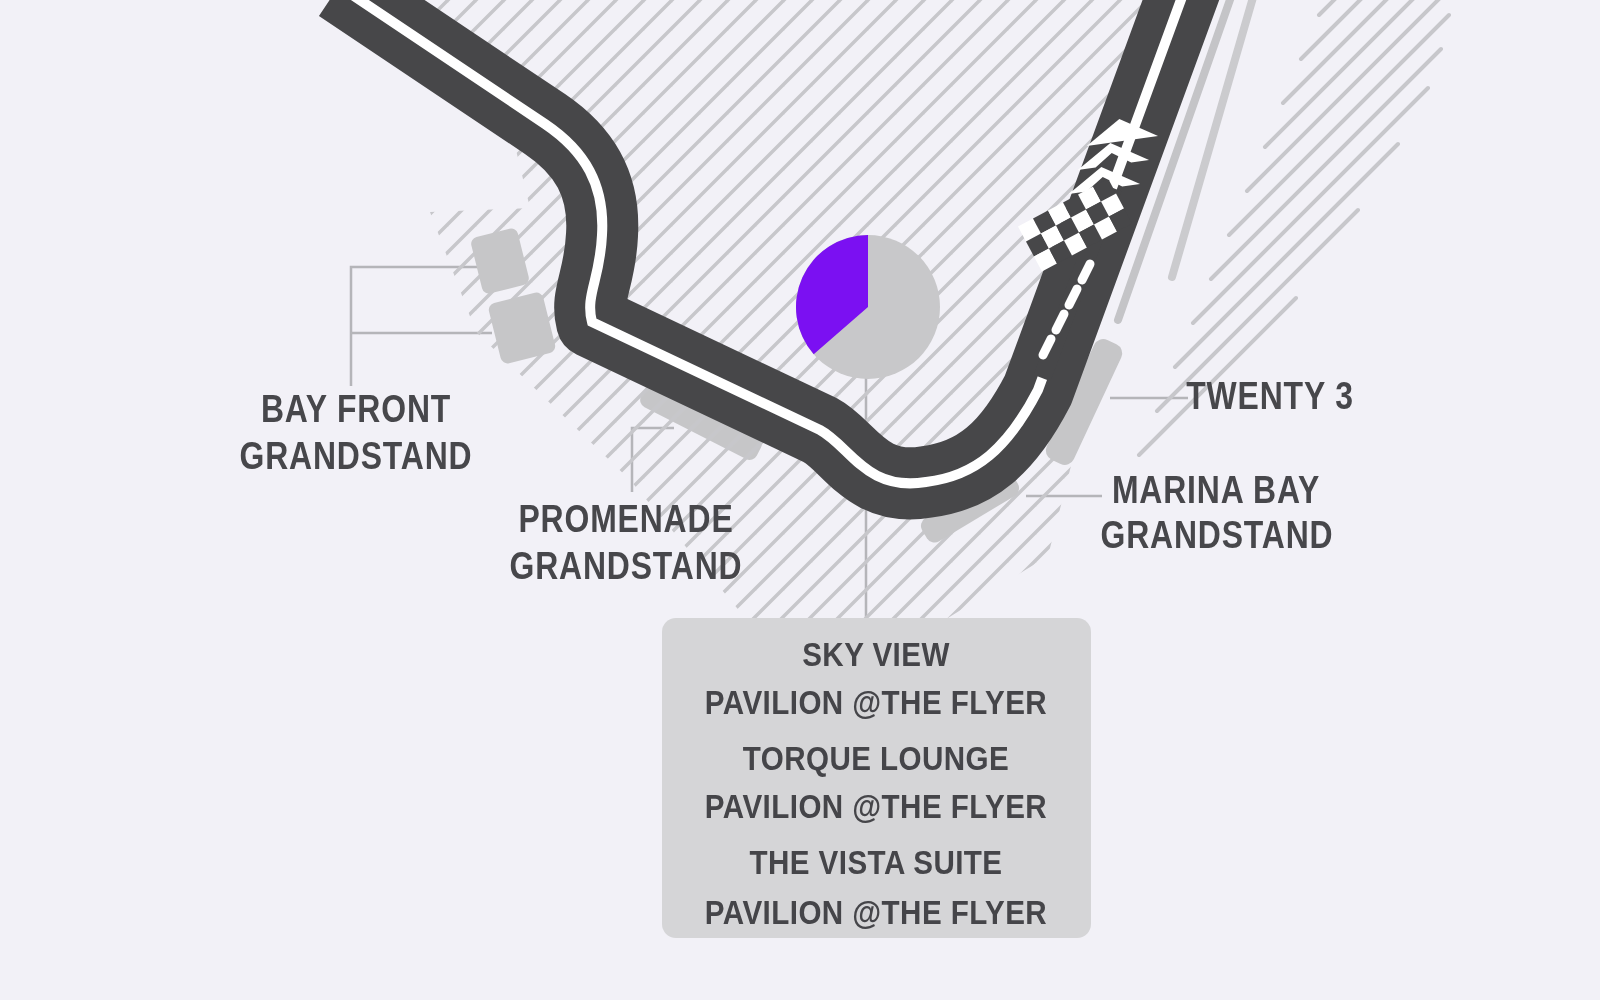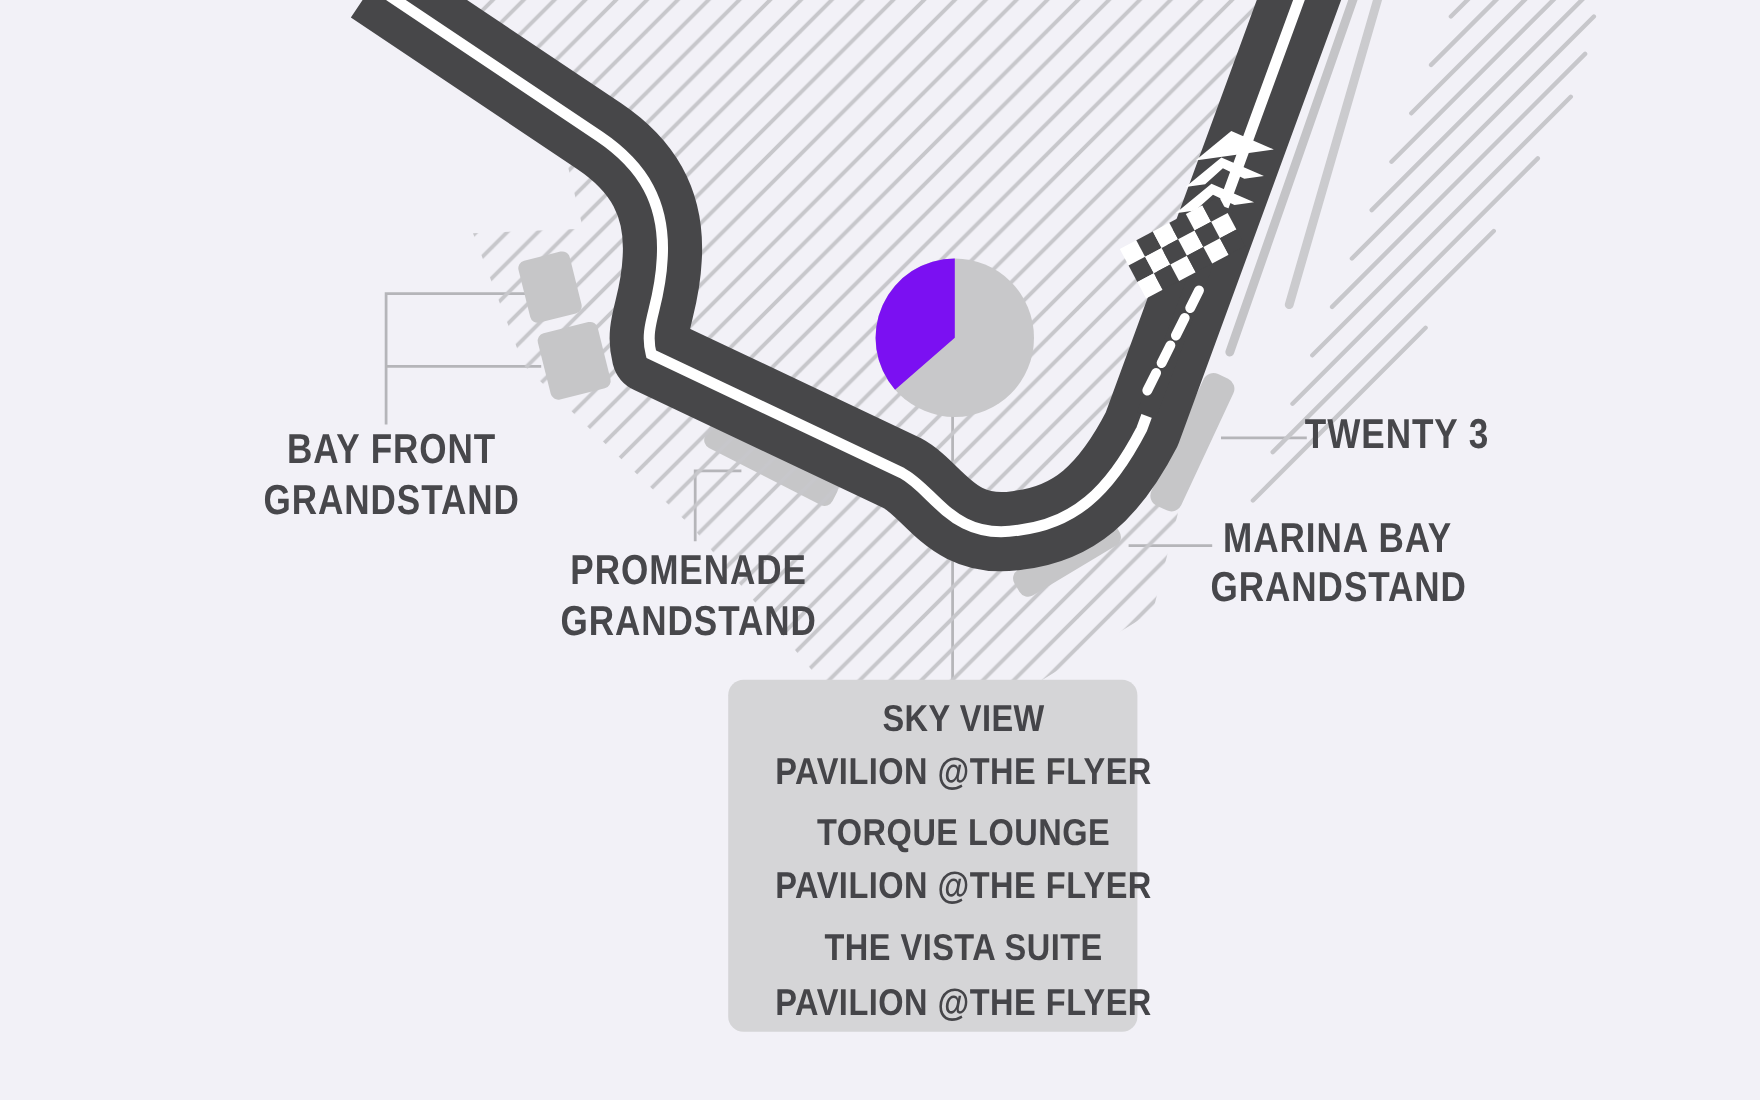--- a/index.html
+++ b/index.html
@@ -1,21 +1,21 @@
 <!DOCTYPE html>
 <html><head>
 <meta charset="utf-8">
 <style>
   html,body{margin:0;padding:0;background:#f2f1f7;}
   .stage{position:relative;width:1600px;height:1000px;overflow:hidden;
          font-family:"Liberation Sans", sans-serif;background:#fef9c3;}
   .stage svg{position:absolute;left:0;top:0;}
   .maplabel{position:absolute;white-space:nowrap;color:#47474b;font-weight:bold;
             font-size:38px;letter-spacing:1px;transform:translate(-50%,-50%) scaleX(0.84);}
-  .callout-box{position:absolute;left:662px;top:618px;width:372px;height:320px;
+  .callout-box{position:absolute;left:662px;top:618px;width:429px;height:320px;
                background:#d5d5d7;border-radius:14px;}
   .callout-line{position:absolute;white-space:nowrap;color:#454549;font-weight:bold;
                 font-size:34px;letter-spacing:0.5px;transform:translate(-50%,-50%) scaleX(0.87);}
 </style>
 </head>
 <body>
 
 <div class="stage">
 
   <svg width="1600" height="1000" viewBox="0 0 1600 1000">

